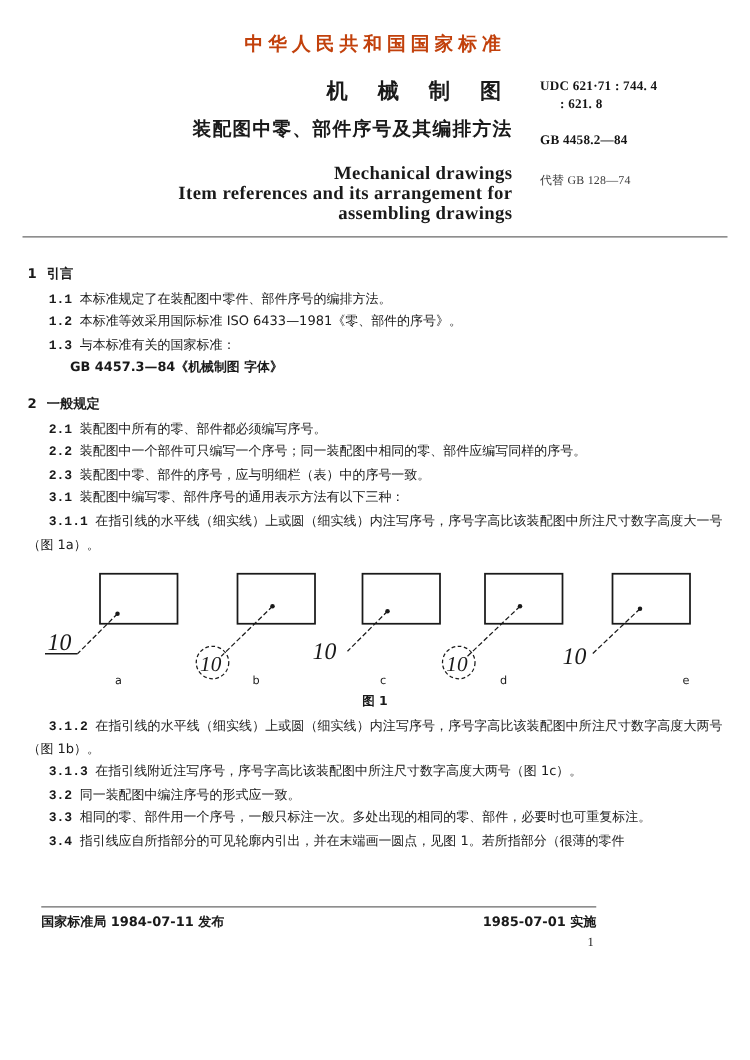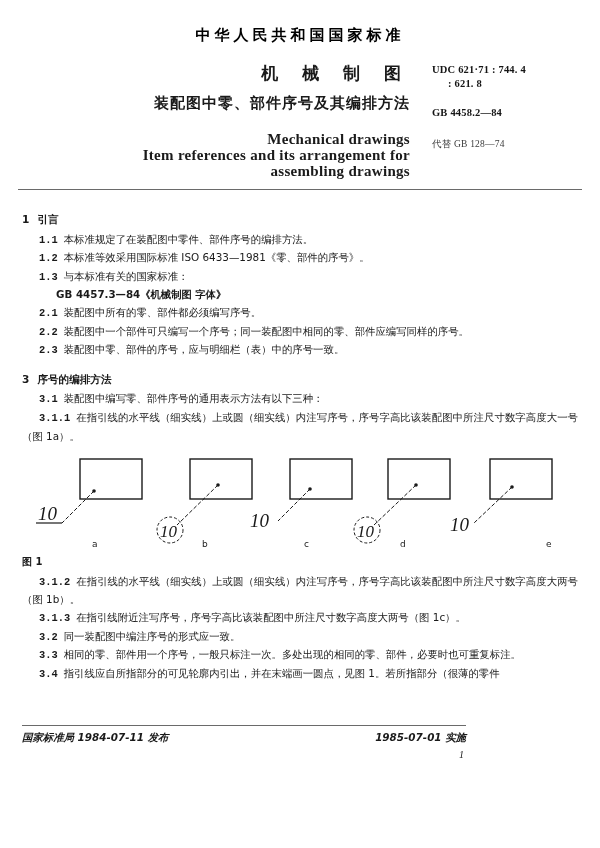--- a/index.html
+++ b/index.html
@@ -26,21 +26,21 @@
   
   .masthead {
     text-align: center;
     padding-top: 26px;
   }
   .nation-line {
     font-family: "DejaVu Sans", "Liberation Sans", sans-serif;
     font-size: 15px;
     font-weight: bold;
     letter-spacing: 4px;
-    color: #000000;
+    color: #c2410c;
   }
 
   .title-block {
     position: relative;
     margin-top: 16px;
     height: 128px;
   }
   .title-center {
     position: absolute;
     left: 60px;
@@ -149,33 +149,33 @@
   
   .figure {
     margin-top: 6px;
     margin-bottom: 2px;
   }
   .fig-row {
     position: relative;
     height: 104px;
   }
   .fig-caption {
+    text-align: center;
     font-family: "DejaVu Sans", "Liberation Sans", sans-serif;
     font-size: 10px;
     font-weight: bold;
     margin-top: -2px;
   }
 
   
   .footer-wrap {
     position: absolute;
-    left: 0;
+    left: 11px;
     bottom: 88px;
     width: 488px;
-    font-style: italic;
   }
   .footer-rule {
     border: 0;
     border-top: 1.1px solid #6a6a6a;
     margin: 0 22px 5px 22px;
   }
   .footer-line {
     display: flex;
     justify-content: space-between;
     padding: 0 22px;
@@ -231,33 +231,33 @@
       <span class="cnum">1.1</span><span>本标准规定了在装配图中零件、部件序号的编排方法。</span>
     </span>
     <span class="clause">
       <span class="cnum">1.2</span><span>本标准等效采用国际标准 ISO 6433—1981《零、部件的序号》。</span>
     </span>
     <span class="clause">
       <span class="cnum">1.3</span><span>与本标准有关的国家标准：</span>
     </span>
     <span class="sub-item">GB 4457.3—84《机械制图  字体》</span>
 
+    <div class="sec-head">
+      <span class="num">2</span><span>一般规定</span>
+    </div>
     <span class="clause">
       <span class="cnum">2.1</span><span>装配图中所有的零、部件都必须编写序号。</span>
     </span>
     <span class="clause">
       <span class="cnum">2.2</span><span>装配图中一个部件可只编写一个序号；同一装配图中相同的零、部件应编写同样的序号。</span>
     </span>
     <span class="clause">
       <span class="cnum">2.3</span><span>装配图中零、部件的序号，应与明细栏（表）中的序号一致。</span>
     </span>
 
-    <div class="sec-head">
-      <span class="num">3</span><span>序号的编排方法</span>
-    </div>
     <span class="clause">
       <span class="cnum">3.1</span><span>装配图中编写零、部件序号的通用表示方法有以下三种：</span>
     </span>
     <span class="clause">
       <span class="cnum">3.1.1</span><span>在指引线的水平线（细实线）上或圆（细实线）内注写序号，序号字高比该装配图中所注尺寸数字高度大一号（图 1a）。</span>
     </span>
 
     <div class="figure">
       <div class="fig-row">
         <svg width="556" height="104" viewBox="0 0 556 104">

